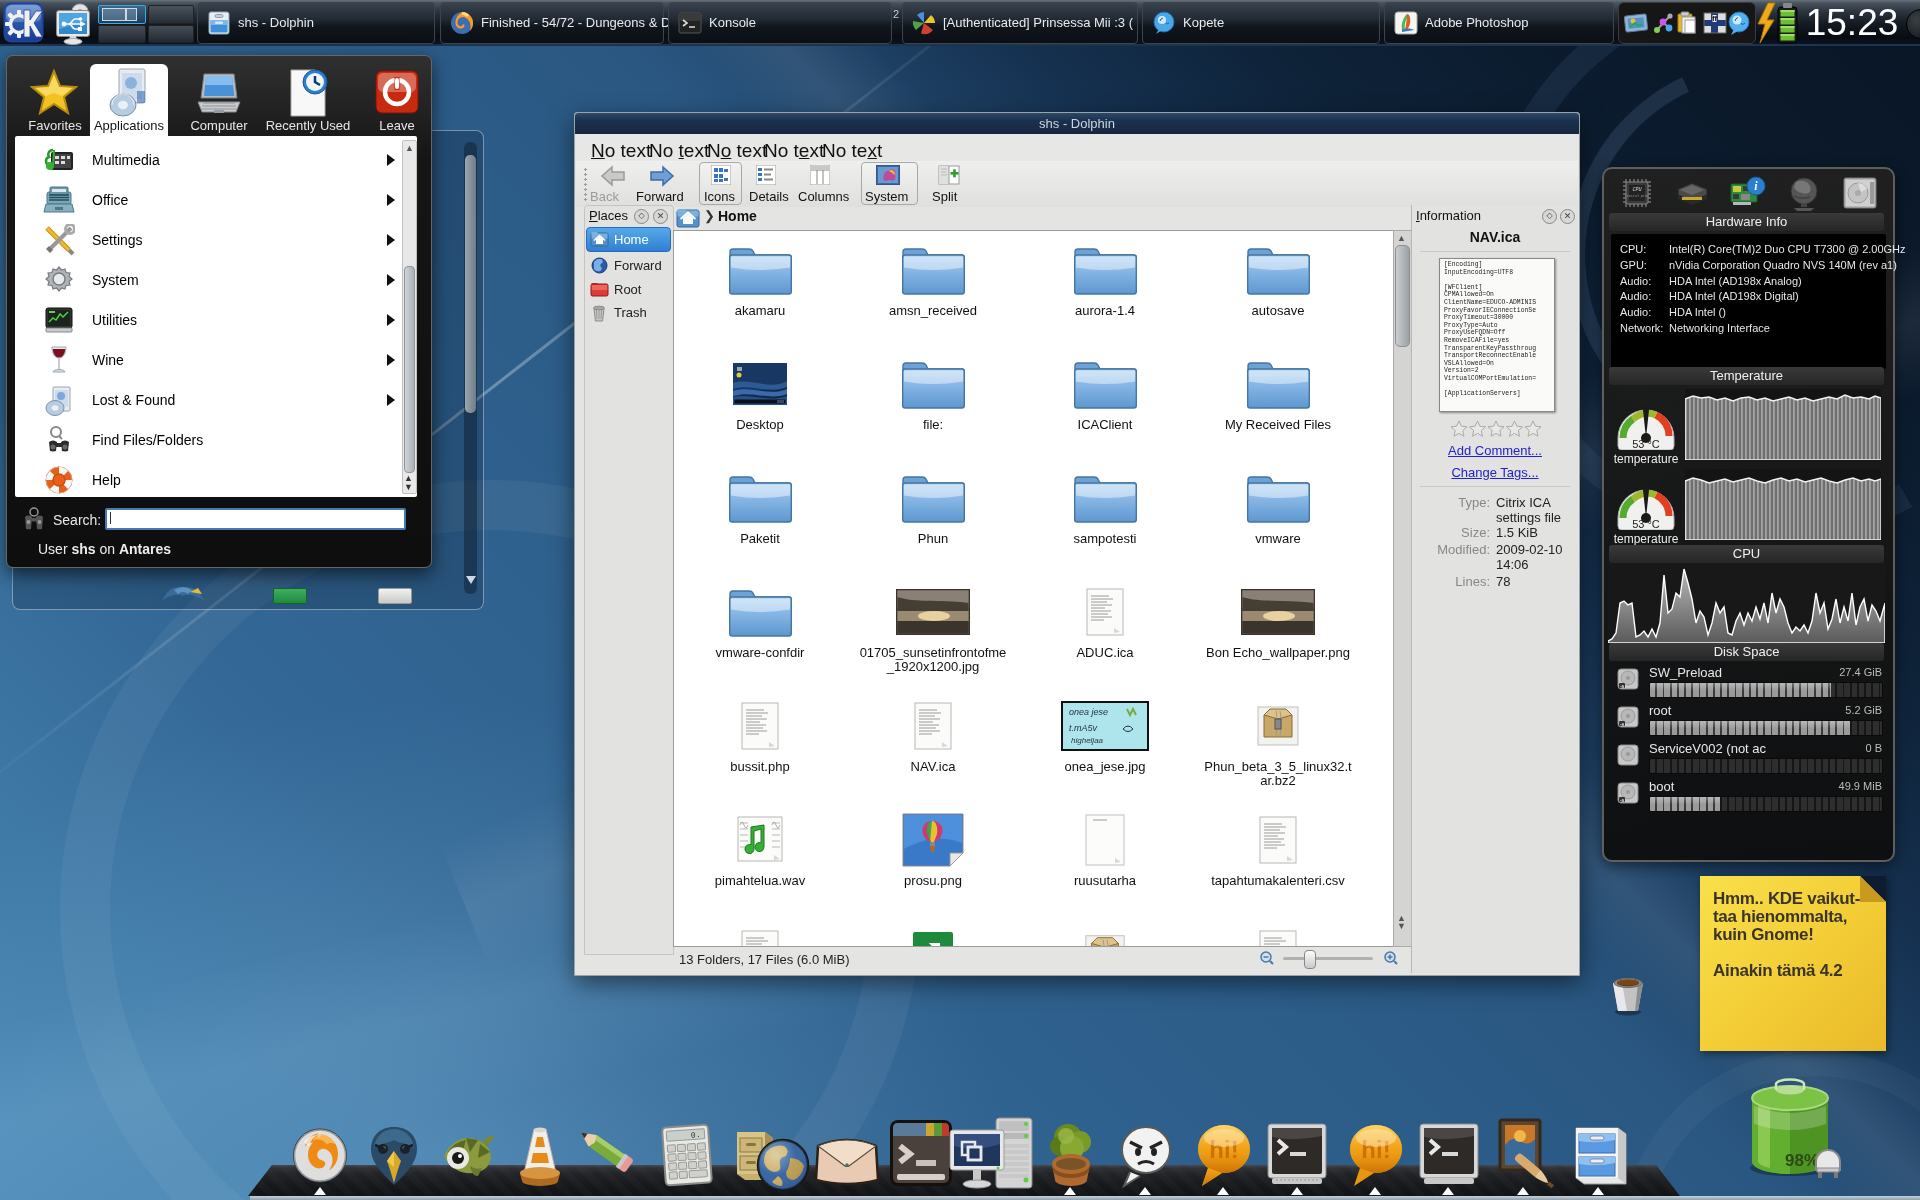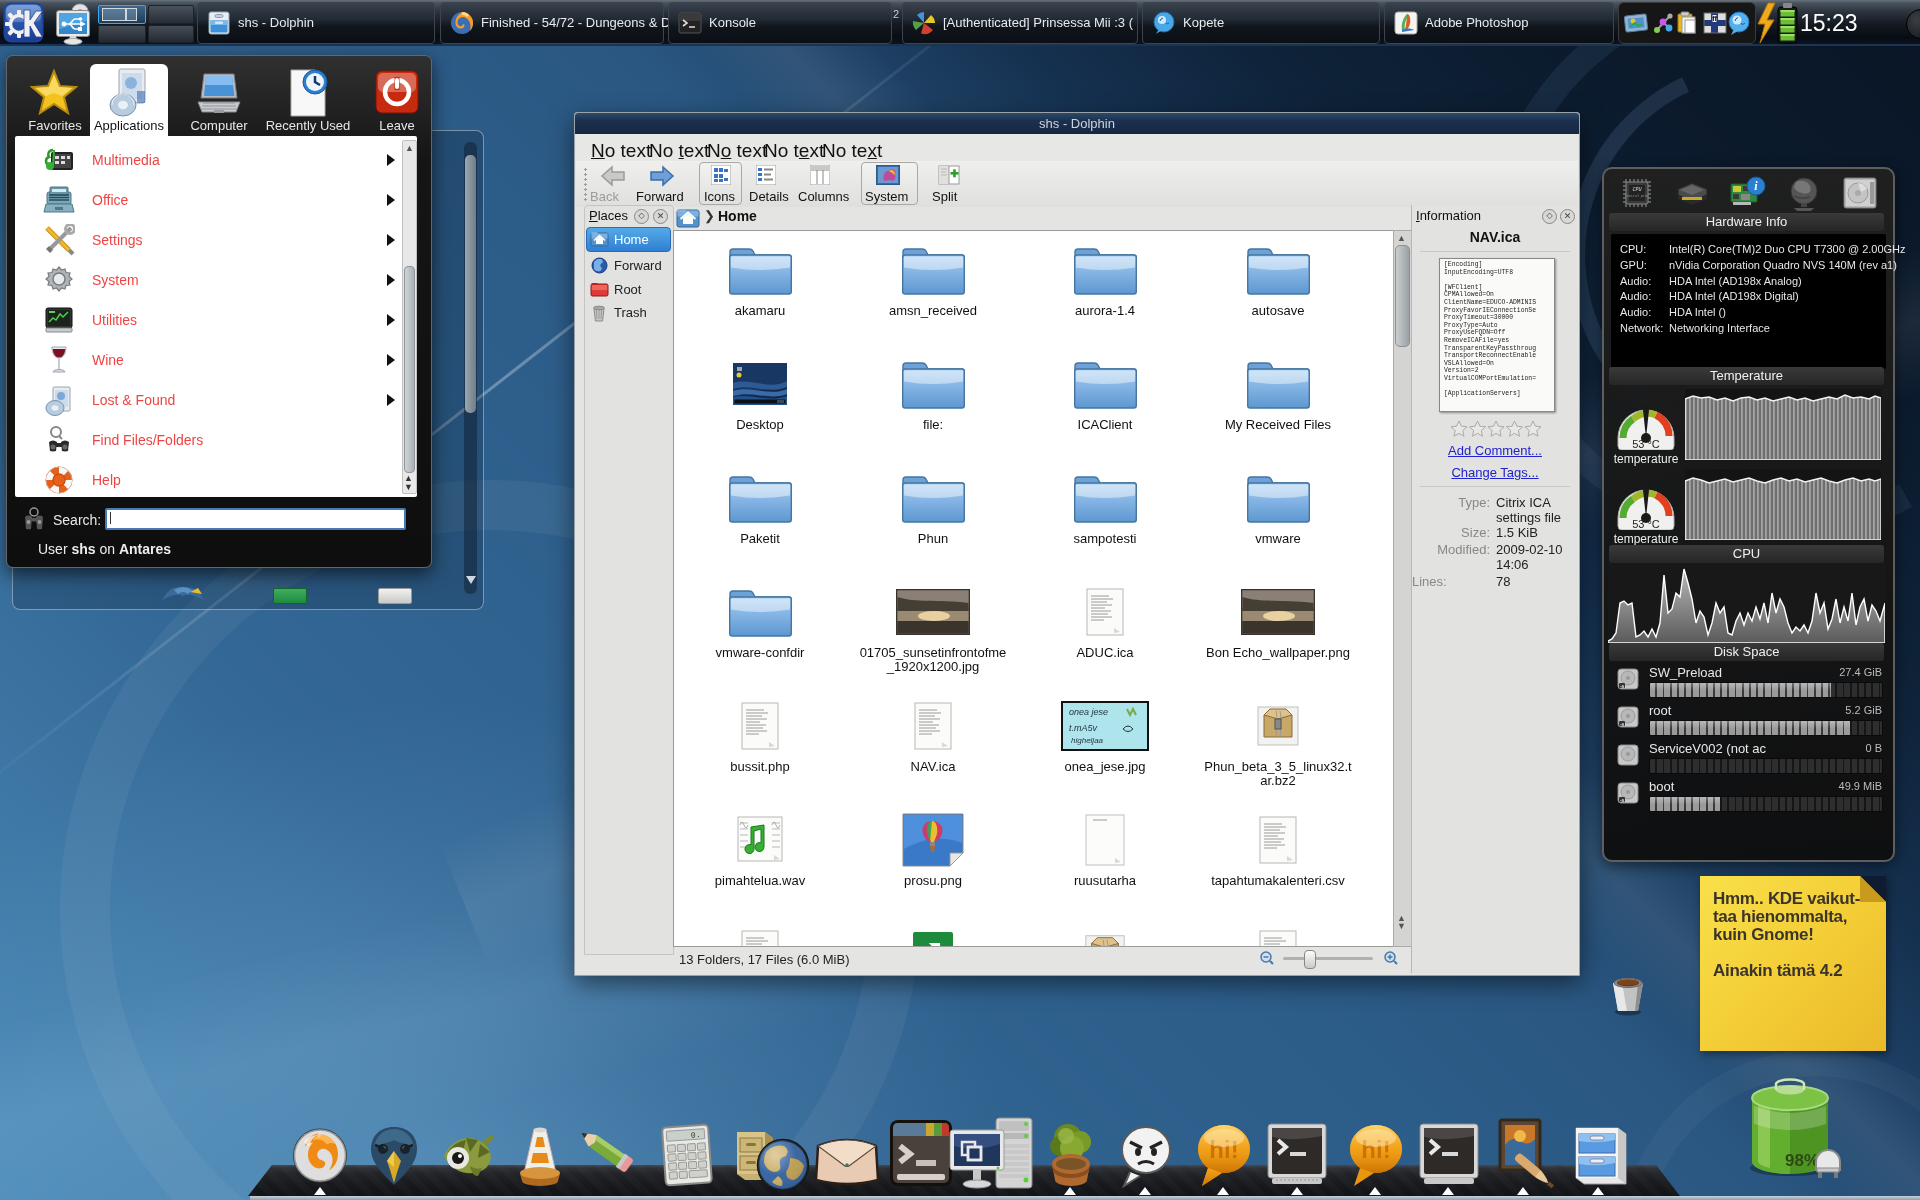--- a/index.html
+++ b/index.html
@@ -16,21 +16,21 @@
 .tbtn{position:absolute;top:2px;height:40px;border-radius:4px;border:1px solid #3d444d;
 background:linear-gradient(180deg,#39424d 0%,#222a34 40%,#10151c 60%,#0b0f15 100%);
 color:#e8eaec;font-size:13px;}
 .tbtn .lbl{position:absolute;left:40px;top:12px;white-space:nowrap;overflow:hidden}
 .ticon{position:absolute;left:8px;top:7px;width:26px;height:26px}
 #kickoff{left:6px;top:55px;width:424px;height:511px;background:linear-gradient(180deg,#303030,#151515 20%,#0e0e0e);border:1px solid #666;border-radius:7px;box-shadow:0 6px 18px rgba(0,0,0,0.6)}
 .ktab-lbl{position:absolute;top:62px;font-size:13px;color:#e6e6e6;text-align:center}
 #kwhite{position:absolute;left:8px;top:80px;width:402px;height:361px;background:#fff;border-radius:2px}
 .krow{position:absolute;left:0;width:100%;height:40px}
 .krow .ki{position:absolute;left:28px;top:4px;width:32px;height:32px}
-.krow .kt{position:absolute;left:77px;top:12px;font-size:14px;color:#ef4444}
+.krow .kt{position:absolute;left:77px;top:12px;font-size:14px;color:#000000}
 .krow .ka{position:absolute;right:22px;top:14px;width:0;height:0;border-left:8px solid #111;border-top:6px solid transparent;border-bottom:6px solid transparent}
 #dolphin{left:574px;top:112px;width:1004px;height:862px;background:#e4e4e2;border:1px solid #9aa1a8;border-radius:3px 3px 0 0;box-shadow:0 8px 24px rgba(0,0,0,0.5)}
 #dtitle{position:absolute;left:0;top:0;width:100%;height:21px;background:linear-gradient(180deg,#2c4a68 0%,#1b3150 35%,#152740 100%);border-radius:3px 3px 0 0;color:#cdd5dd;font-size:13px;text-align:center;line-height:21px}
 #dmenu{position:absolute;left:1px;top:21px;width:1002px;height:27px;background:#e7e7e5;color:#111;font-size:19px}
 #dtool{position:absolute;left:1px;top:48px;width:1002px;height:46px;background:linear-gradient(180deg,#efefed,#dfdfdd)}
 #dplaces{position:absolute;left:9px;top:92px;width:88px;height:858px;text-decoration:underline;}
 #dcrumb{position:absolute;left:98px;top:92px;width:737px;height:25px}
 #dview{position:absolute;left:98px;top:117px;width:719px;height:715px;background:#fff;border:1px solid #9a9a98}
 #dscroll{position:absolute;left:818px;top:117px;width:17px;height:715px;background:#d4d4d2;border:1px solid #aaa}
 #dstatus{position:absolute;left:98px;top:832px;width:737px;height:28px;font-size:13px;color:#222}
@@ -218,21 +218,21 @@
   <rect x="29" y="1" width="9" height="5" rx="1" fill="#888"></rect>
   <rect x="26.5" y="8" width="14" height="6.5" fill="#6abf35"></rect>
       <rect x="26.5" y="16" width="14" height="6.5" fill="#6abf35"></rect>
       <rect x="26.5" y="24" width="14" height="6.5" fill="#6abf35"></rect>
       <rect x="26.5" y="32" width="14" height="6.5" fill="#6abf35"></rect>
   <rect x="26.5" y="8" width="14" height="2" fill="#9fdf6a"></rect>
       <rect x="26.5" y="16" width="14" height="2" fill="#9fdf6a"></rect>
       <rect x="26.5" y="24" width="14" height="2" fill="#9fdf6a"></rect>
       <rect x="26.5" y="32" width="14" height="2" fill="#9fdf6a"></rect>
  </svg>
- <div class="a" style="left:1800px;top:1px;width:104px;height:44px;color:#fff;font-size:23px;line-height:44px">15:23</div>
+ <div class="a" style="left:1800px;top:1px;width:104px;height:44px;color:#fff;font-size:37px;text-align:center;line-height:44px">15:23</div>
  <div class="a" style="left:1906px;top:9px;width:28px;height:28px;border-radius:50%;background:radial-gradient(circle at 35% 35%, #3a3f44, #101418);border:1px solid #000"></div>
 </div>
 <div id="kickoff" class="a">
 
  <div class="a" style="left:83px;top:8px;width:78px;height:72px;background:#fff;border-radius:6px 6px 0 0"></div>
 
  <svg class="a" style="left:22px;top:13px" width="50" height="48" viewBox="0 0 50 48">
       <path d="M25 2 L31 17 L47 18 L35 28 L39 44 L25 35 L11 44 L15 28 L3 18 L19 17 Z" fill="#f2c21e" stroke="#b88a10" stroke-width="2"></path>
       <path d="M25 6 L30 18 L43 19 L33 27 L25 24 L17 27 L7 19 L20 18 Z" fill="#f8da60"></path>
     </svg>
@@ -890,21 +890,21 @@
    </svg>
    <div style="position:absolute;left:0;top:238px;width:166px;text-align:center;font-size:13px;color:#2222cc"><u>Add Comment...</u></div>
    <div style="position:absolute;left:0;top:260px;width:166px;text-align:center;font-size:13px;color:#2222cc"><u>Change Tags...</u></div>
    <div style="position:absolute;left:8px;top:281px;width:150px;height:1px;background:#c8c8c6"></div>
    <div style="position:absolute;left:0px;top:290px;width:78px;text-align:right;font-size:13px;color:#888">Type:</div>
    <div style="position:absolute;left:84px;top:290px;width:82px;font-size:13px;color:#222">Citrix ICA settings file</div>
    <div style="position:absolute;left:0px;top:320px;width:78px;text-align:right;font-size:13px;color:#888">Size:</div>
    <div style="position:absolute;left:84px;top:320px;font-size:13px;color:#222">1.5 KiB</div>
    <div style="position:absolute;left:0px;top:337px;width:78px;text-align:right;font-size:13px;color:#888">Modified:</div>
    <div style="position:absolute;left:84px;top:337px;width:82px;font-size:13px;color:#222">2009-02-10 14:06</div>
-   <div style="position:absolute;left:0px;top:369px;width:78px;text-align:left;font-size:13px;color:#888">Lines:</div>
+   <div style="position:absolute;left:0px;top:369px;width:78px;text-align:right;font-size:13px;color:#888">Lines:</div>
    <div style="position:absolute;left:84px;top:369px;font-size:13px;color:#222">78</div>
  </div>
 </div>
 <div id="sysmon" class="a">
 
  <svg class="a" style="left:17px;top:8px" width="32" height="32" viewBox="0 0 32 32">
       <g stroke="#777" stroke-width="1.4">
   <path d="M5 2v4M9 2v4M13 2v4M17 2v4M21 2v4M25 2v4M5 26v4M9 26v4M13 26v4M17 26v4M21 26v4M25 26v4M2 5h4M2 9h4M2 13h4M2 17h4M2 21h4M2 25h4M26 5h4M26 9h4M26 13h4M26 17h4M26 21h4M26 25h4"></path>
       </g>
   <rect x="5" y="5" width="22" height="22" rx="2" fill="#3a3a3a" stroke="#888"></rect>

